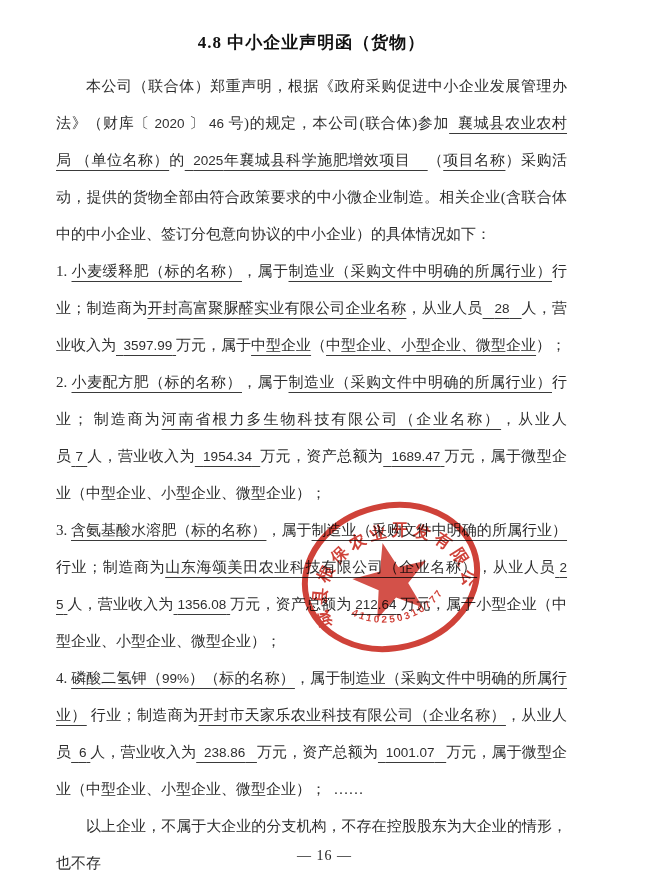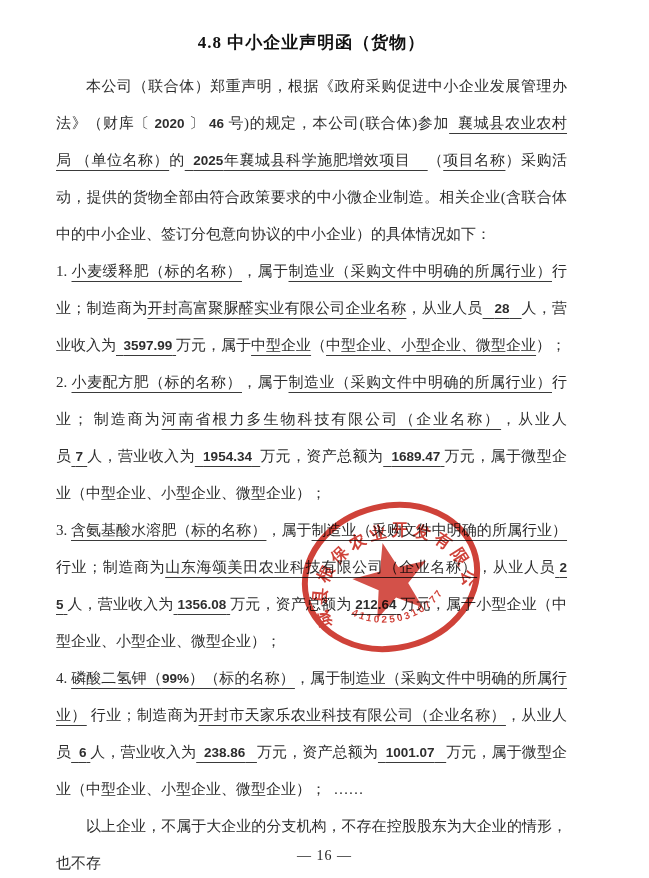--- a/index.html
+++ b/index.html
@@ -36,21 +36,21 @@
   }
   .body-text p.para.indent{ text-indent:2em; }
   .body-text span.u{
     text-decoration:underline;
     text-underline-offset:5px;
     text-decoration-thickness:1px;
     text-decoration-color:#3a3a3a;
   }
   .body-text span.b{
     font-family:"Liberation Sans","DejaVu Sans",sans-serif;
-    font-weight:700;
+    font-weight:400;
     font-size:13.5px;
   }
   .page-num{
     position:absolute;
     bottom:14px;left:0;width:100%;
     text-align:center;
     font-size:14px;
     color:#222;
     letter-spacing:1px;
   }

